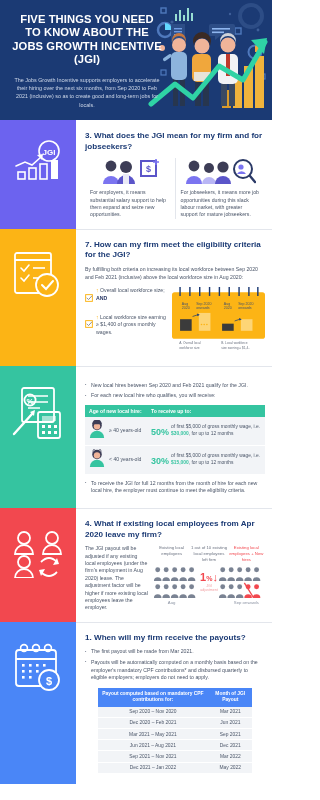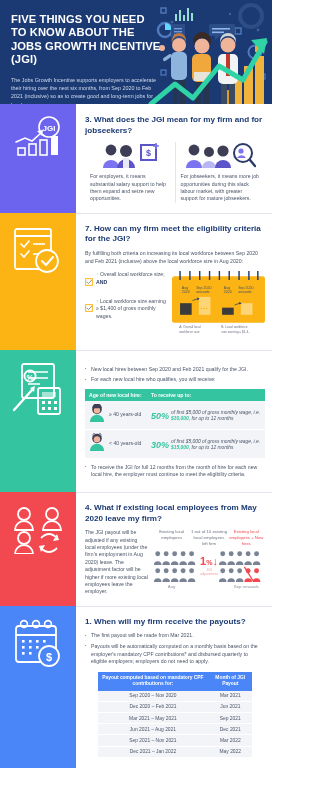--- a/index.html
+++ b/index.html
@@ -9,40 +9,41 @@
     background: #ffffff;
     width: 272px; height: 800px;
     overflow: hidden;
     position: relative;
     color: #2b3a67;
   }
 
   
   .hero {
     position: relative;
-    height: 104px;
+    height: 120px;
     background: #1b3a74;
     overflow: hidden;
+    text-align: center;
   }
   .hero-bg-dots { position:absolute; inset:0; }
   .hero-text { position: absolute; left: 11px; top: 13px; width: 152px; z-index: 4; }
   .hero-title {
     font-size: 11.2px; line-height: 13.4px; font-weight: bold;
     color: #ffffff; letter-spacing: 0.1px; text-transform: uppercase;
   }
   .hero-sub {
     margin-top: 9px; font-size: 5.4px; line-height: 8.4px;
     color: #cfd9ea;
   }
   .hero-art { position: absolute; right: 0; top: 0; width: 125px; height: 116px; z-index: 3; }
 
   
   .section { display: flex; align-items: stretch; position: relative; background:#fff; }
   .rail { width: 76px; flex: 0 0 76px; position: relative; }
-  .rail-icon { position: absolute; left: 50%; transform: translateX(-50%); top: 12px; }
+  .rail-icon { position: absolute; left: 50%; transform: translateX(-50%); top: 20px; }
   .body { flex: 1; padding: 11px 7px 10px 9px; position: relative; }
   .sec-title { font-size: 8.1px; line-height: 10.6px; font-weight: bold; color: #1b3a74; }
   .sec-intro { font-size: 5.2px; line-height: 7.6px; color: #4a5568; margin-top: 5px; }
   .divider-line { position:absolute; left:76px; right:0; top:0; height:1px; background:#e3e6ec; }
 
   ul.bullets { list-style: none; margin-top: 5px; }
   ul.bullets li {
     font-size: 5.2px; line-height: 7.6px; color: #4a5568;
     position: relative; padding-left: 6px; margin-bottom: 3px;
   }
@@ -76,21 +77,21 @@
     text-align: left; padding: 3px 4px;
   }
   .tbl td { background: #f2f4f7; border-bottom: 1px solid #ffffff; padding: 3px 4px; vertical-align: middle; }
   .tbl td.age { width: 62px; }
   .age-cell { display: flex; align-items: center; gap: 4px; }
   .age-label { font-size: 5.1px; line-height: 7px; color: #4a5568; }
   .pct { font-size: 14px; font-weight: bold; color: #35c4a0; line-height: 14px; width: 34px; }
   .pct span { font-size: 9px; }
   .pct-note { font-size: 4.9px; line-height: 6.6px; color: #4a5568; }
   .pct-note b { color: #35c4a0; }
-  .s3-row { display: flex; align-items: flex-end; font-style: italic; }
+  .s3-row { display: flex; align-items: center; }
 
   
   .s4 .rail { background: #f2484f; }
   .s4-flex { display: flex; margin-top: 5px; gap: 4px; }
   .s4-text { flex: 0 0 64px; font-size: 5.2px; line-height: 7.4px; color: #4a5568; }
   .s4-chart { flex: 1; }
   .s4-heads { display: flex; text-align: center; }
   .s4-heads > div { flex: 1; font-size: 4.3px; line-height: 5.8px; color: #6b7280; }
   .s4-heads .redtxt { color: #f2484f; }
   .s4-body { display: flex; align-items: center; margin-top: 3px; }
@@ -447,21 +448,21 @@
         <circle cx="13" cy="34" r="6" fill="none" stroke="#ffffff" stroke-width="1.8"></circle>
         <path d="M4 50 a9 9 0 0 1 18 0 z" fill="none" stroke="#ffffff" stroke-width="1.8"></path>
         <path d="M30 34 q8 -8 16 0" fill="none" stroke="#ffffff" stroke-width="1.8"></path>
         <path d="M46 30 l2 6 l-6 1 z" fill="#ffffff"></path>
         <path d="M46 44 q-8 8 -16 0" fill="none" stroke="#ffffff" stroke-width="1.8"></path>
         <path d="M30 48 l-2 -6 l6 -1 z" fill="#ffffff"></path>
       </svg>
     </div>
   </div>
   <div class="body">
-    <div class="sec-title">4. What if existing local employees from May 2020 leave my firm?</div>
+    <div class="sec-title">4. What if existing local employees from Apr 2020 leave my firm?</div>
     <div class="s4-flex">
       <div class="s4-text">The JGI payout will be adjusted if any existing local employees (under the firm's employment in Aug 2020) leave. The adjustment factor will be higher if more existing local employees leave the employer.</div>
       <div class="s4-chart">
         <div class="s4-heads">
           <div>Existing local employees</div>
           <div>1 out of 10 existing local employees left firm</div>
           <div class="redtxt">Existing local employees + New hires</div>
         </div>
         <div class="s4-body">
           <svg width="48%" viewBox="0 0 50 34">

